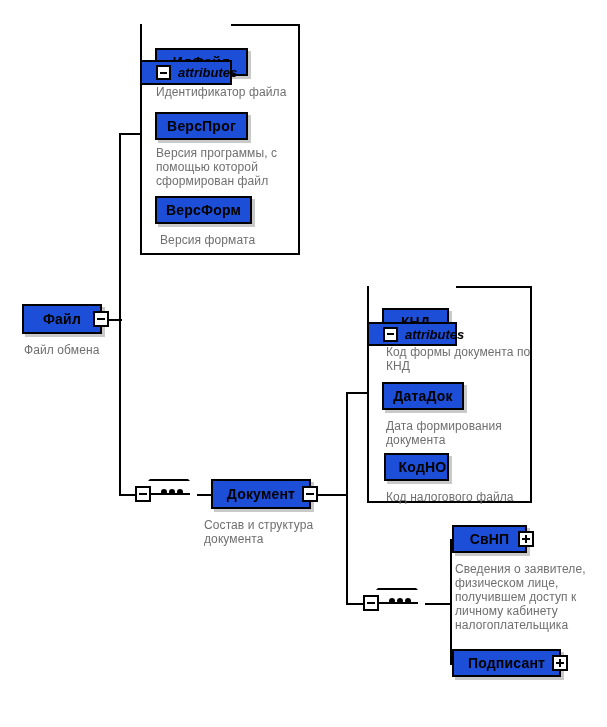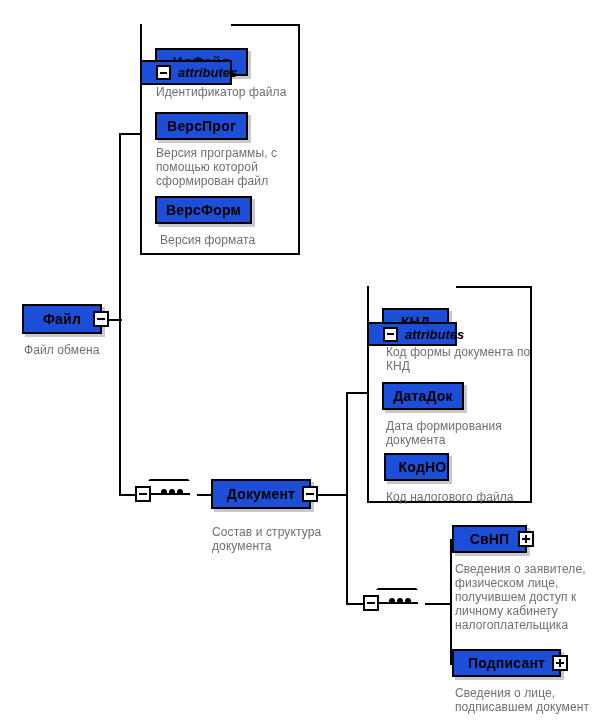--- a/index.html
+++ b/index.html
@@ -153,21 +153,21 @@
     <div class="seqdot" style="left:20px;"></div>
     <div class="seqdot" style="left:28px;"></div>
     <div class="seqdot" style="left:36px;"></div>
     <span class="tgl" style="top:15px;"></span>
   </div>
 
   <div class="node" style="left:211px;top:479px;width:100px;height:30px;">
     <span class="nm">Документ</span>
     <span class="tgl"></span>
   </div>
-  <div class="cap" style="left:212px;top:518px;width:160px;margin-top:7px;">Состав и структура
+  <div class="cap" style="left:204px;top:518px;width:160px;">Состав и структура
 документа</div>
 
   <div class="attrbox">
     <div class="body" style="left:367px;top:286px;width:165px;height:217px;"></div>
     <div class="tabmask" style="left:369px;top:286px;width:87px;height:4px;"></div>
     <div class="tab" style="left:367px;top:274px;width:90px;height:24px;">
       <span class="tabtgl"></span>
       <span class="lbl">attributes</span>
     </div>
 
@@ -206,16 +206,14 @@
   <div class="cap" style="left:455px;top:562px;width:150px;">Сведения о заявителе,
 физическом лице,
 получившем доступ к
 личному кабинету
 налогоплательщика</div>
 
   <div class="node" style="left:452px;top:649px;width:109px;height:28px;">
     <span class="nm">Подписант</span>
     <span class="tgl plus"></span>
   </div>
-  <div class="cap" style="left:455px;top:686px;width:152px;">Сведения о лице,
-подписавшем документ</div>
 
 </div>
 
 </body></html>

